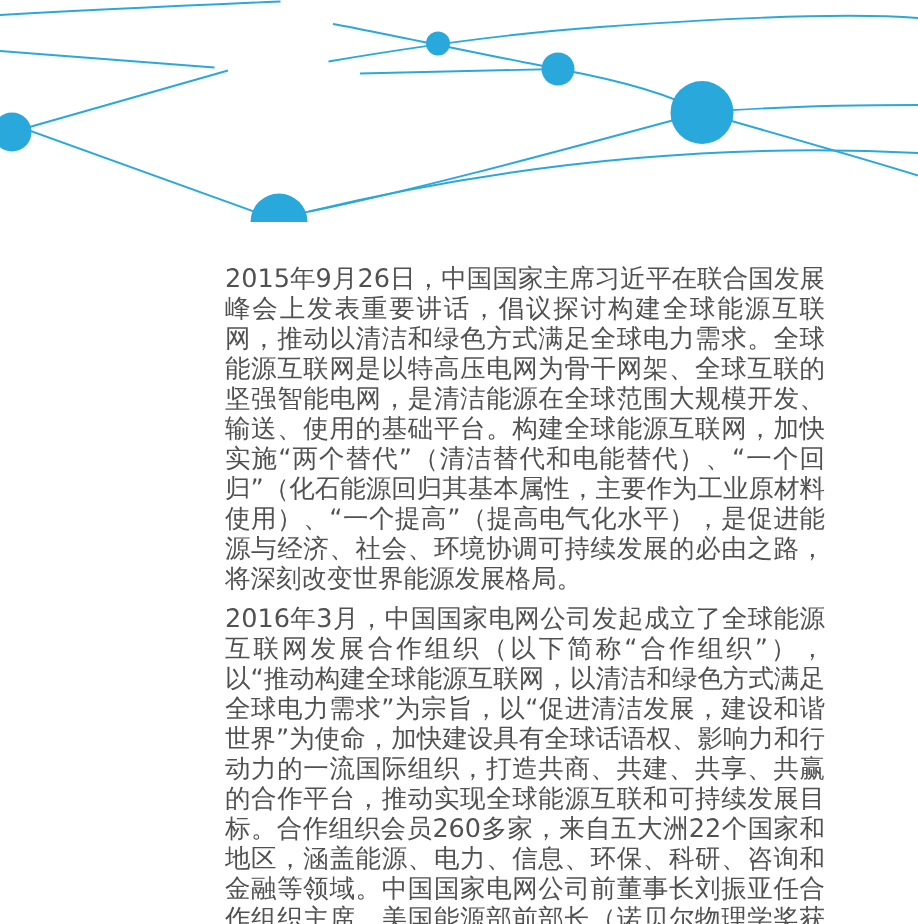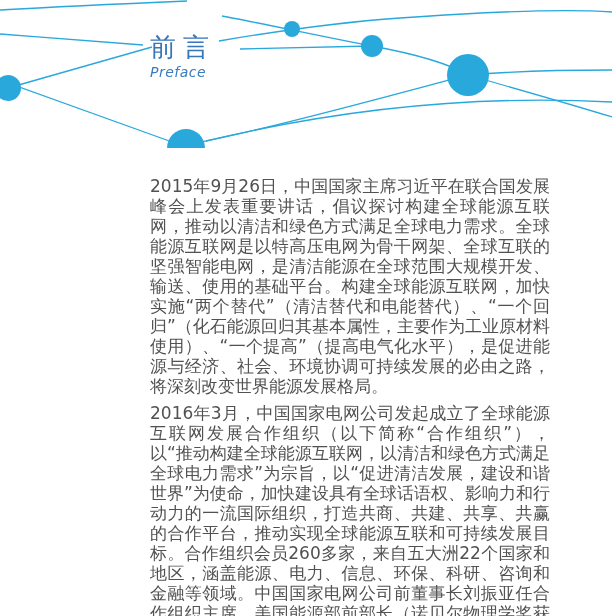--- a/index.html
+++ b/index.html
@@ -69,23 +69,19 @@
       <g fill="#29a8dc" stroke="none">
         <circle cx="292" cy="29" r="8"></circle>
         <circle cx="372" cy="46" r="11"></circle>
         <circle cx="468" cy="75" r="21"></circle>
         <circle cx="8" cy="88" r="13"></circle>
         <path d="M167,148 A19,19 0 0 1 205,148 Z"></path>
       </g>
     </svg>
   </div>
 
-  <div class="title-block">
-    <h1 class="title-cn">前言</h1>
-    <div class="title-en">Preface</div>
-  </div>
 
   <div class="content">
     <p>2015年9月26日，中国国家主席习近平在联合国发展峰会上发表重要讲话，倡议探讨构建全球能源互联网，推动以清洁和绿色方式满足全球电力需求。全球能源互联网是以特高压电网为骨干网架、全球互联的坚强智能电网，是清洁能源在全球范围大规模开发、输送、使用的基础平台。构建全球能源互联网，加快实施“两个替代”（清洁替代和电能替代）、“一个回归”（化石能源回归其基本属性，主要作为工业原材料使用）、“一个提高”（提高电气化水平），是促进能源与经济、社会、环境协调可持续发展的必由之路，将深刻改变世界能源发展格局。</p>
     <p>2016年3月，中国国家电网公司发起成立了全球能源互联网发展合作组织（以下简称“合作组织”），以“推动构建全球能源互联网，以清洁和绿色方式满足全球电力需求”为宗旨，以“促进清洁发展，建设和谐世界”为使命，加快建设具有全球话语权、影响力和行动力的一流国际组织，打造共商、共建、共享、共赢的合作平台，推动实现全球能源互联和可持续发展目标。合作组织会员260多家，来自五大洲22个国家和地区，涵盖能源、电力、信息、环保、科研、咨询和金融等领域。中国国家电网公司前董事长刘振亚任合作组织主席，美国能源部前部长（诺贝尔物理学奖获得者）朱棣文、中国国家电网公司董事长舒印彪、日本软银集团董事长兼总裁孙正义任副主席。</p>
   </div>
 
 </div>
 
 </body></html>

